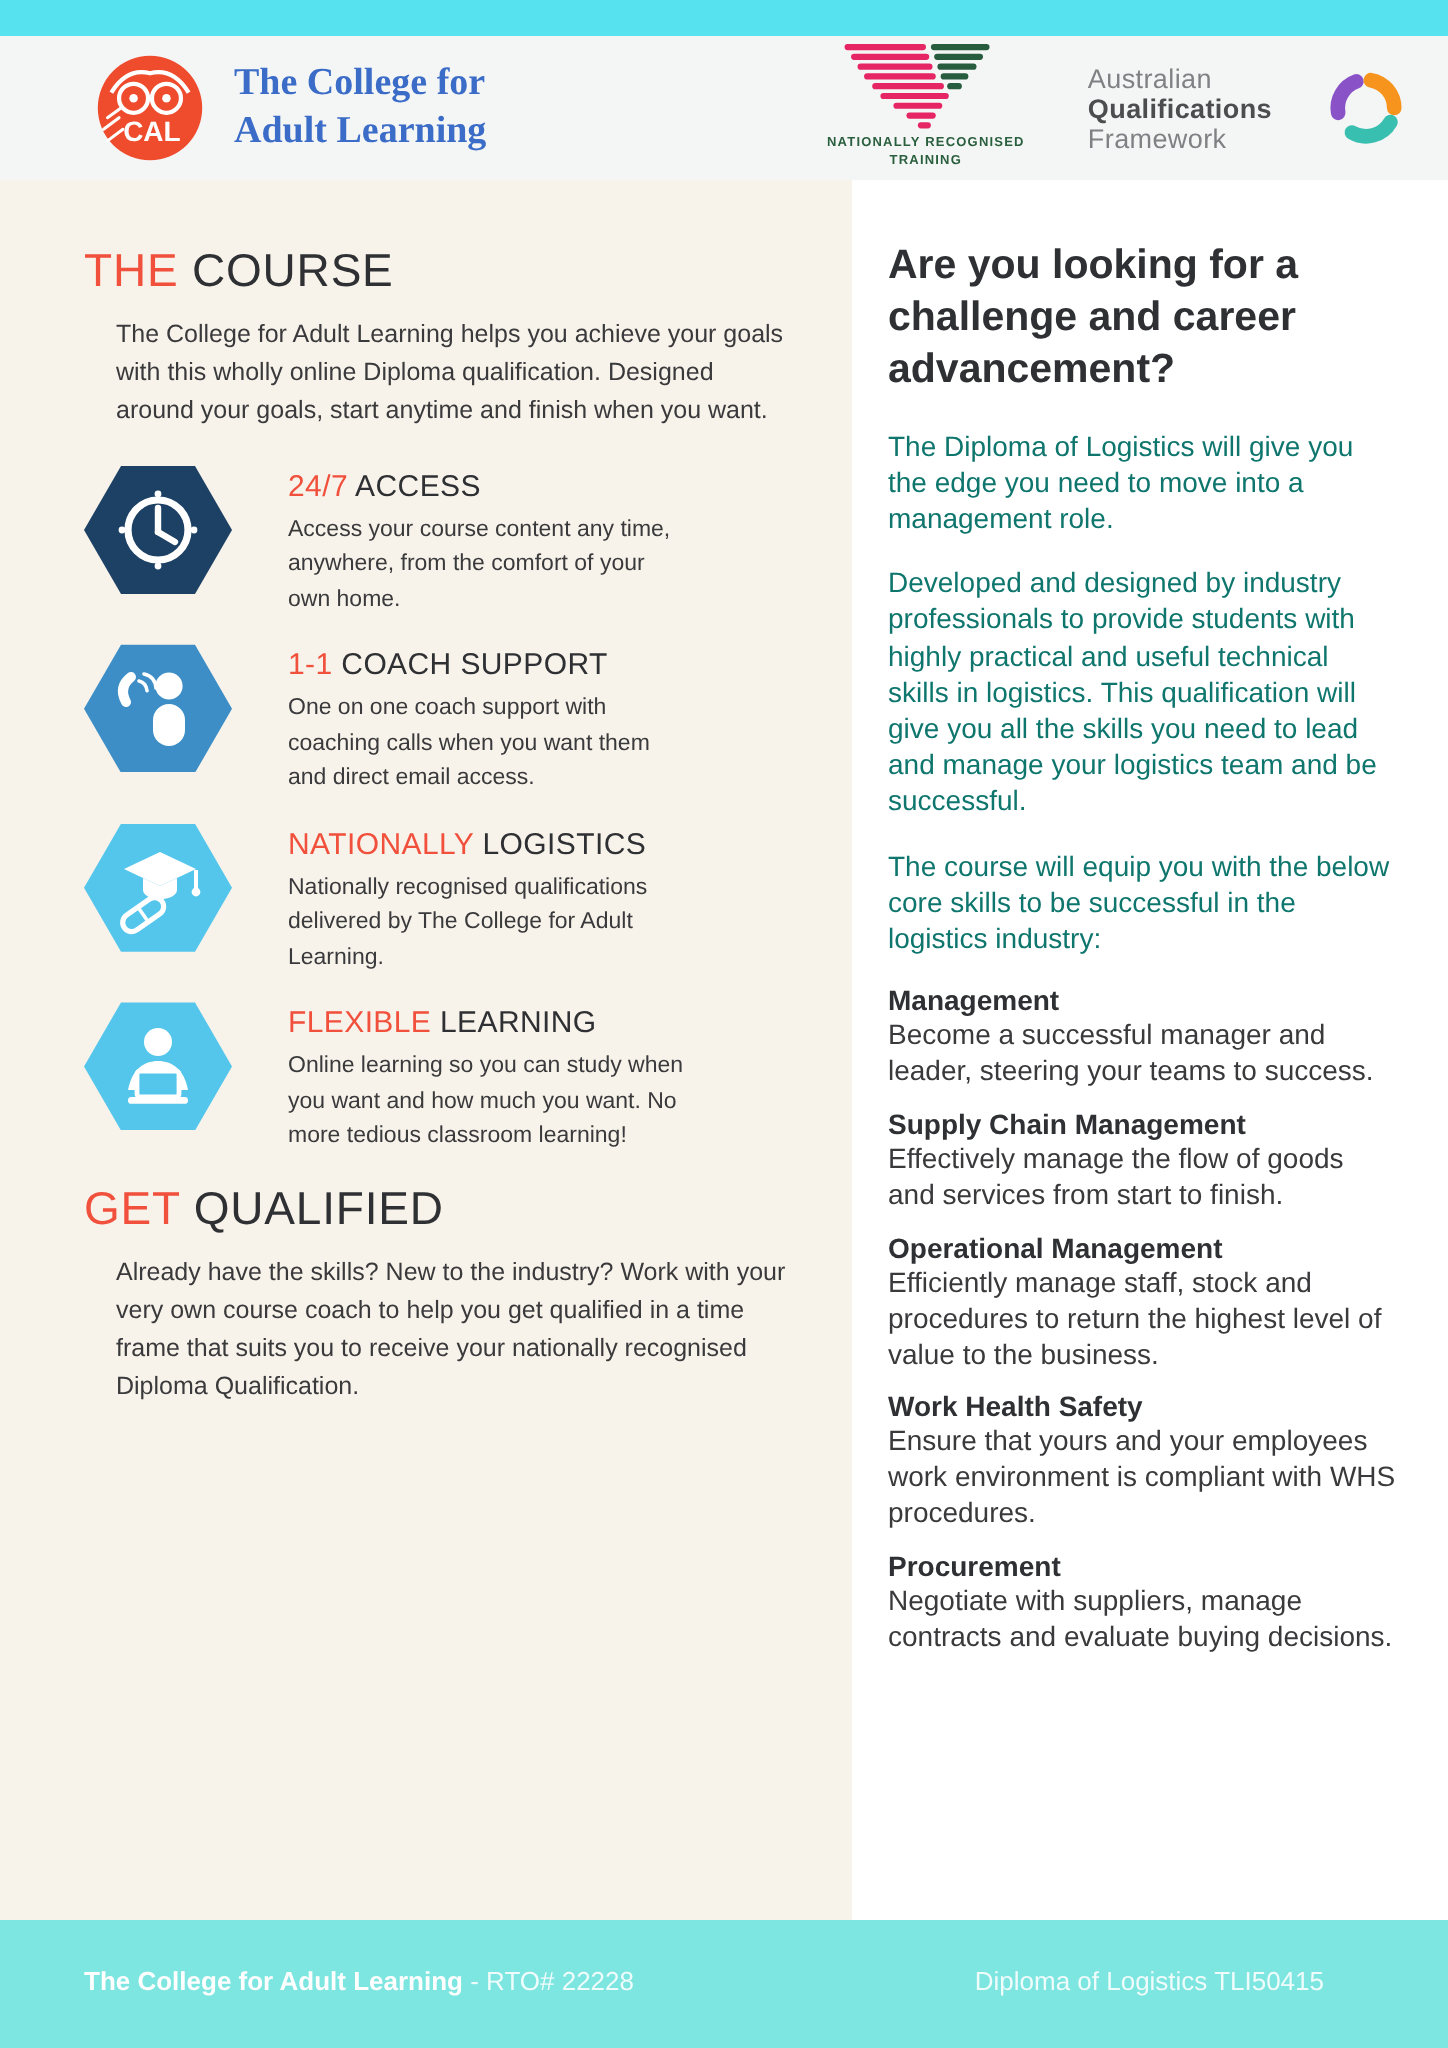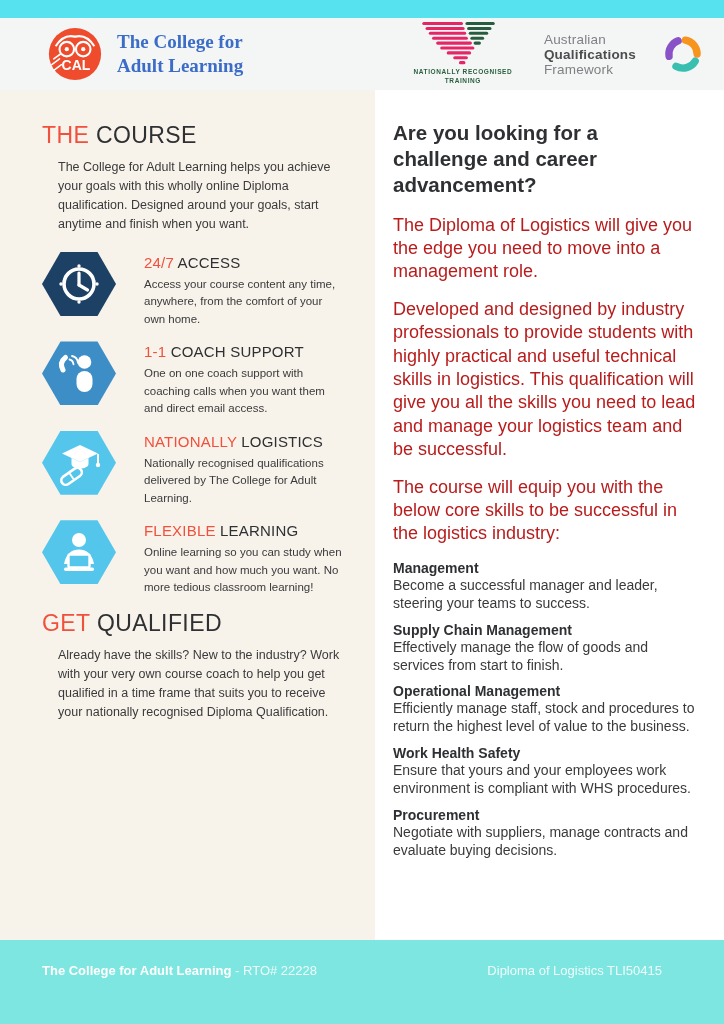--- a/index.html
+++ b/index.html
@@ -23,46 +23,46 @@
   .aqf-text .q{font-weight:bold;color:#4d4d4f;}
   .aqf svg{width:46px;height:46px;}
   
   .banner{height:168px;background:#7de6e0;flex:none;position:relative;}
   .banner-rule{position:absolute;left:157px;top:0;bottom:0;width:2px;background:rgba(255,255,255,.95);}
   .banner-text{position:absolute;left:177px;top:20px;color:#ffffff;}
   .banner-line{font-size:33px;line-height:45px;font-weight:400;letter-spacing:1.5px;}
   .banner-line.code{font-weight:bold;}
   
   .content{flex:1;display:flex;min-height:0;}
-  .col-left{width:375px;flex:none;background:#f8f3ea;box-sizing:border-box;padding:32px 28px 0 42px;}
+  .col-left{width:426px;flex:none;background:#f8f3ea;box-sizing:border-box;padding:32px 28px 0 42px;}
   .col-right{flex:1;background:#ffffff;box-sizing:border-box;padding:30px 26px 0 18px;}
   h2.sec{font-size:23px;font-weight:500;letter-spacing:.4px;color:#2e3033;margin:0 0 9px 0;}
   h2.sec .accent{color:#f0503c;}
   .col-left p.body{font-size:12.5px;line-height:1.52;margin:0 0 18px 16px;color:#3a3a3c;}
   
   .feature{display:flex;gap:28px;margin-bottom:13px;align-items:flex-start;}
   .hex{width:74px;height:64px;flex:none;display:flex;align-items:center;justify-content:center;
        clip-path:polygon(25% 0,75% 0,100% 50%,75% 100%,25% 100%,0 50%);}
   .hex svg{width:48px;height:48px;}
   .hex.navy{background:#1d4165;}
   .hex.blue{background:#3d8ec6;}
   .hex.cyan{background:#54c6ec;}
   .feature-text{padding-top:2px;}
   .feature-title{font-size:15px;font-weight:500;color:#2e3033;letter-spacing:.2px;margin:0 0 5px 0;}
   .feature-title .accent{color:#f0503c;}
   .feature-body{font-size:11.5px;line-height:1.52;color:#3a3a3c;margin:0;max-width:198px;}
   .qualified-block{margin-top:6px;}
   
   h1.right-heading{font-size:20.5px;line-height:1.28;font-weight:600;color:#2e3033;margin:0 0 15px 0;max-width:330px;}
-  .col-right p.rp{font-size:18px;line-height:1.3;margin:0 0 14px 0;max-width:336px;color:#b91c1c;}
+  .col-right p.rp{font-size:14px;line-height:1.3;margin:0 0 14px 0;max-width:336px;color:#0f766e;}
   .skill{margin-bottom:9px;max-width:336px;}
   .skill h3{font-size:14px;font-weight:bold;color:#2e3033;margin:0 0 1px 0;}
   .skill p{font-size:14px;line-height:1.28;margin:0;color:#3a3a3c;}
   
-  .footer{height:84px;flex:none;background:#7de6e0;color:#ffffff;display:flex;justify-content:space-between;
+  .footer{height:64px;flex:none;background:#7de6e0;color:#ffffff;display:flex;justify-content:space-between;
           padding:23px 62px 0 42px;box-sizing:border-box;font-size:13px;}
   .footer .bold{font-weight:bold;}
   .footer .muted{color:rgba(255,255,255,.88);}
 </style>
 </head>
 <body>
 
 <div class="page">
 
   <div class="topstrip"></div>

